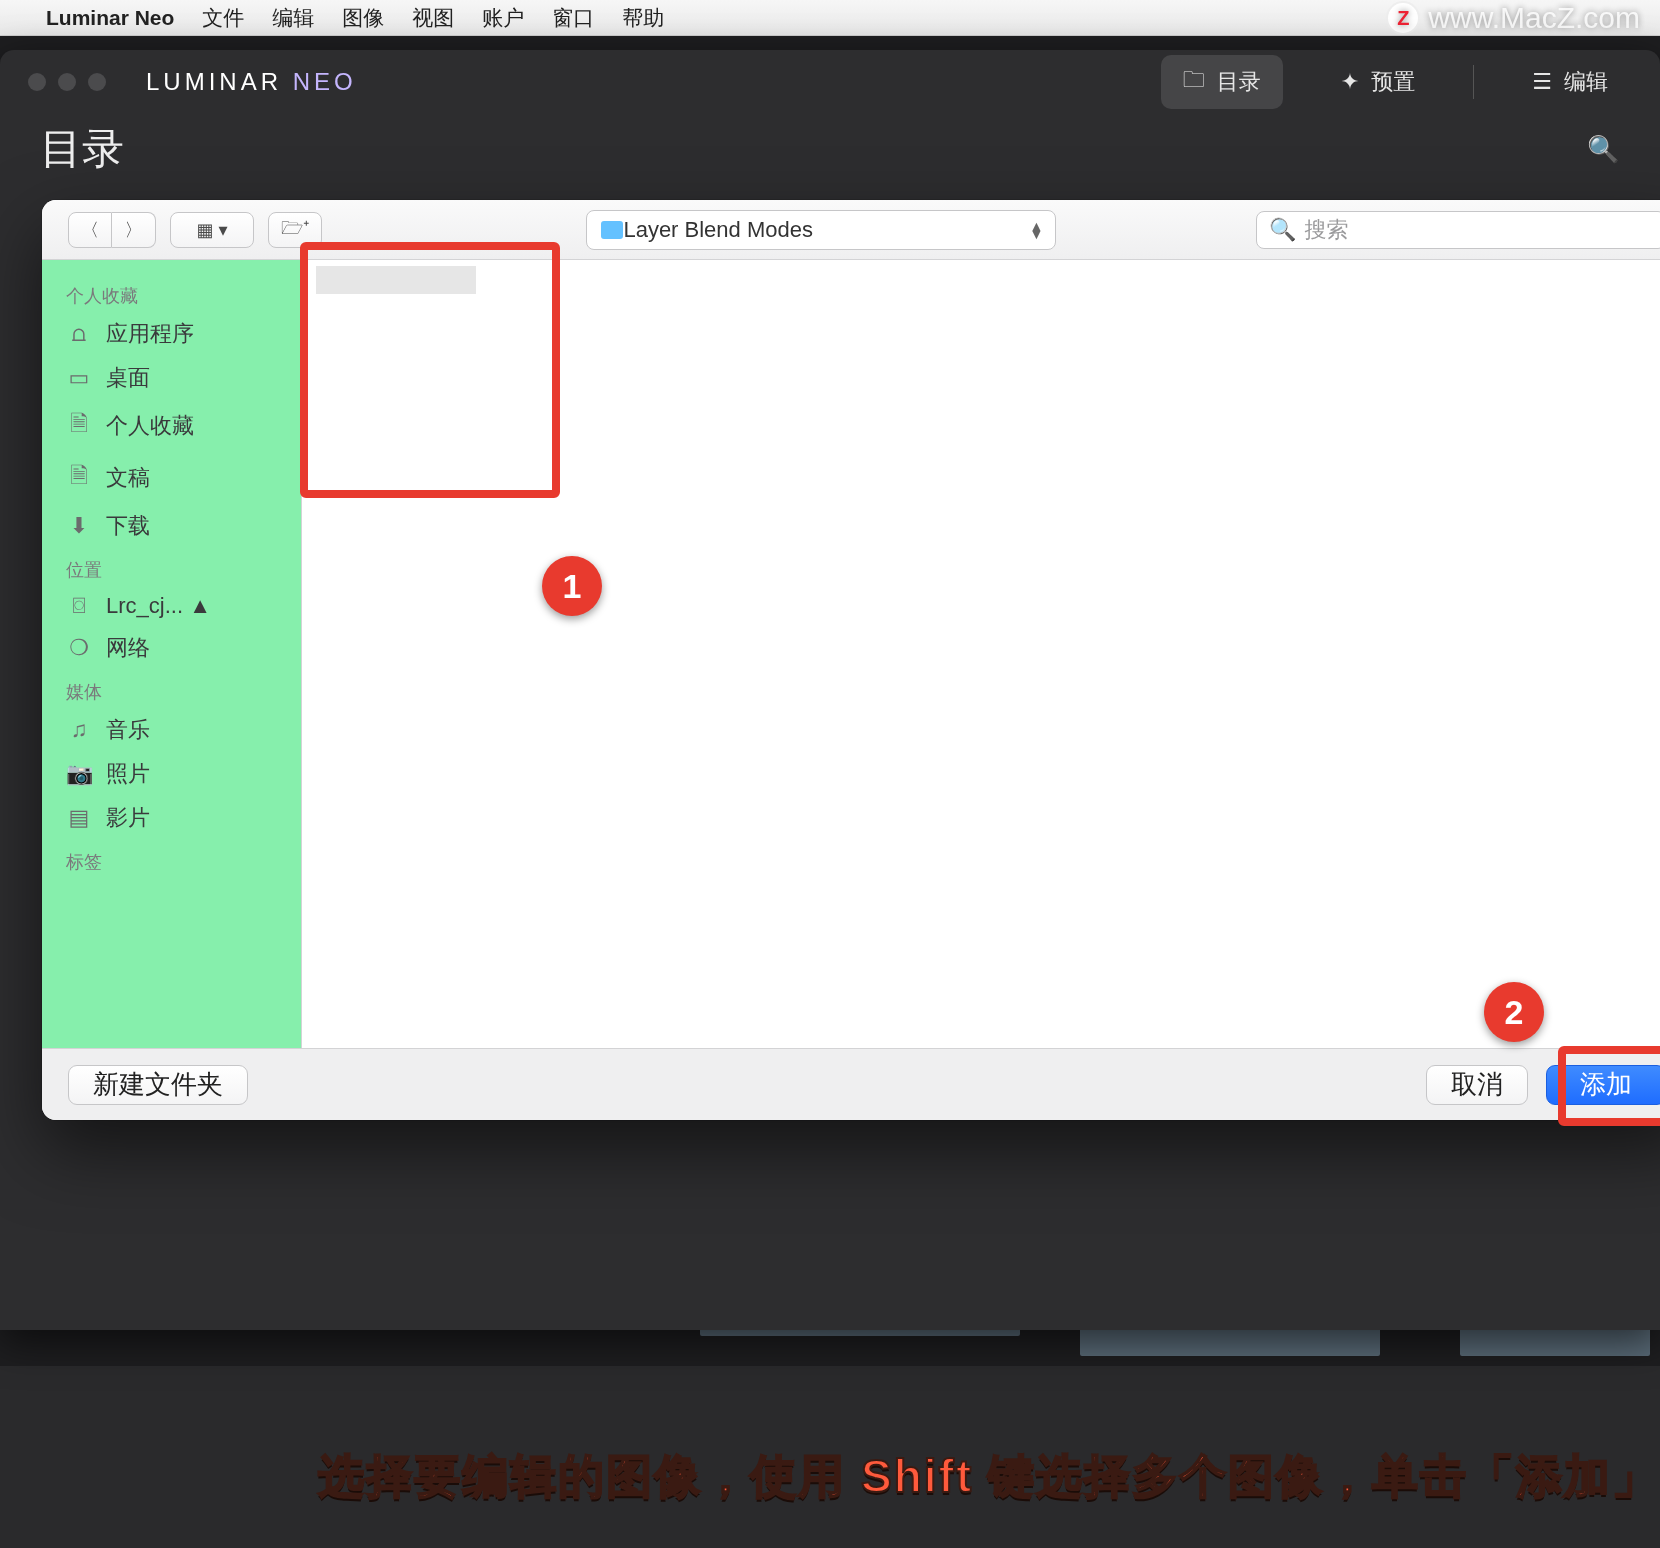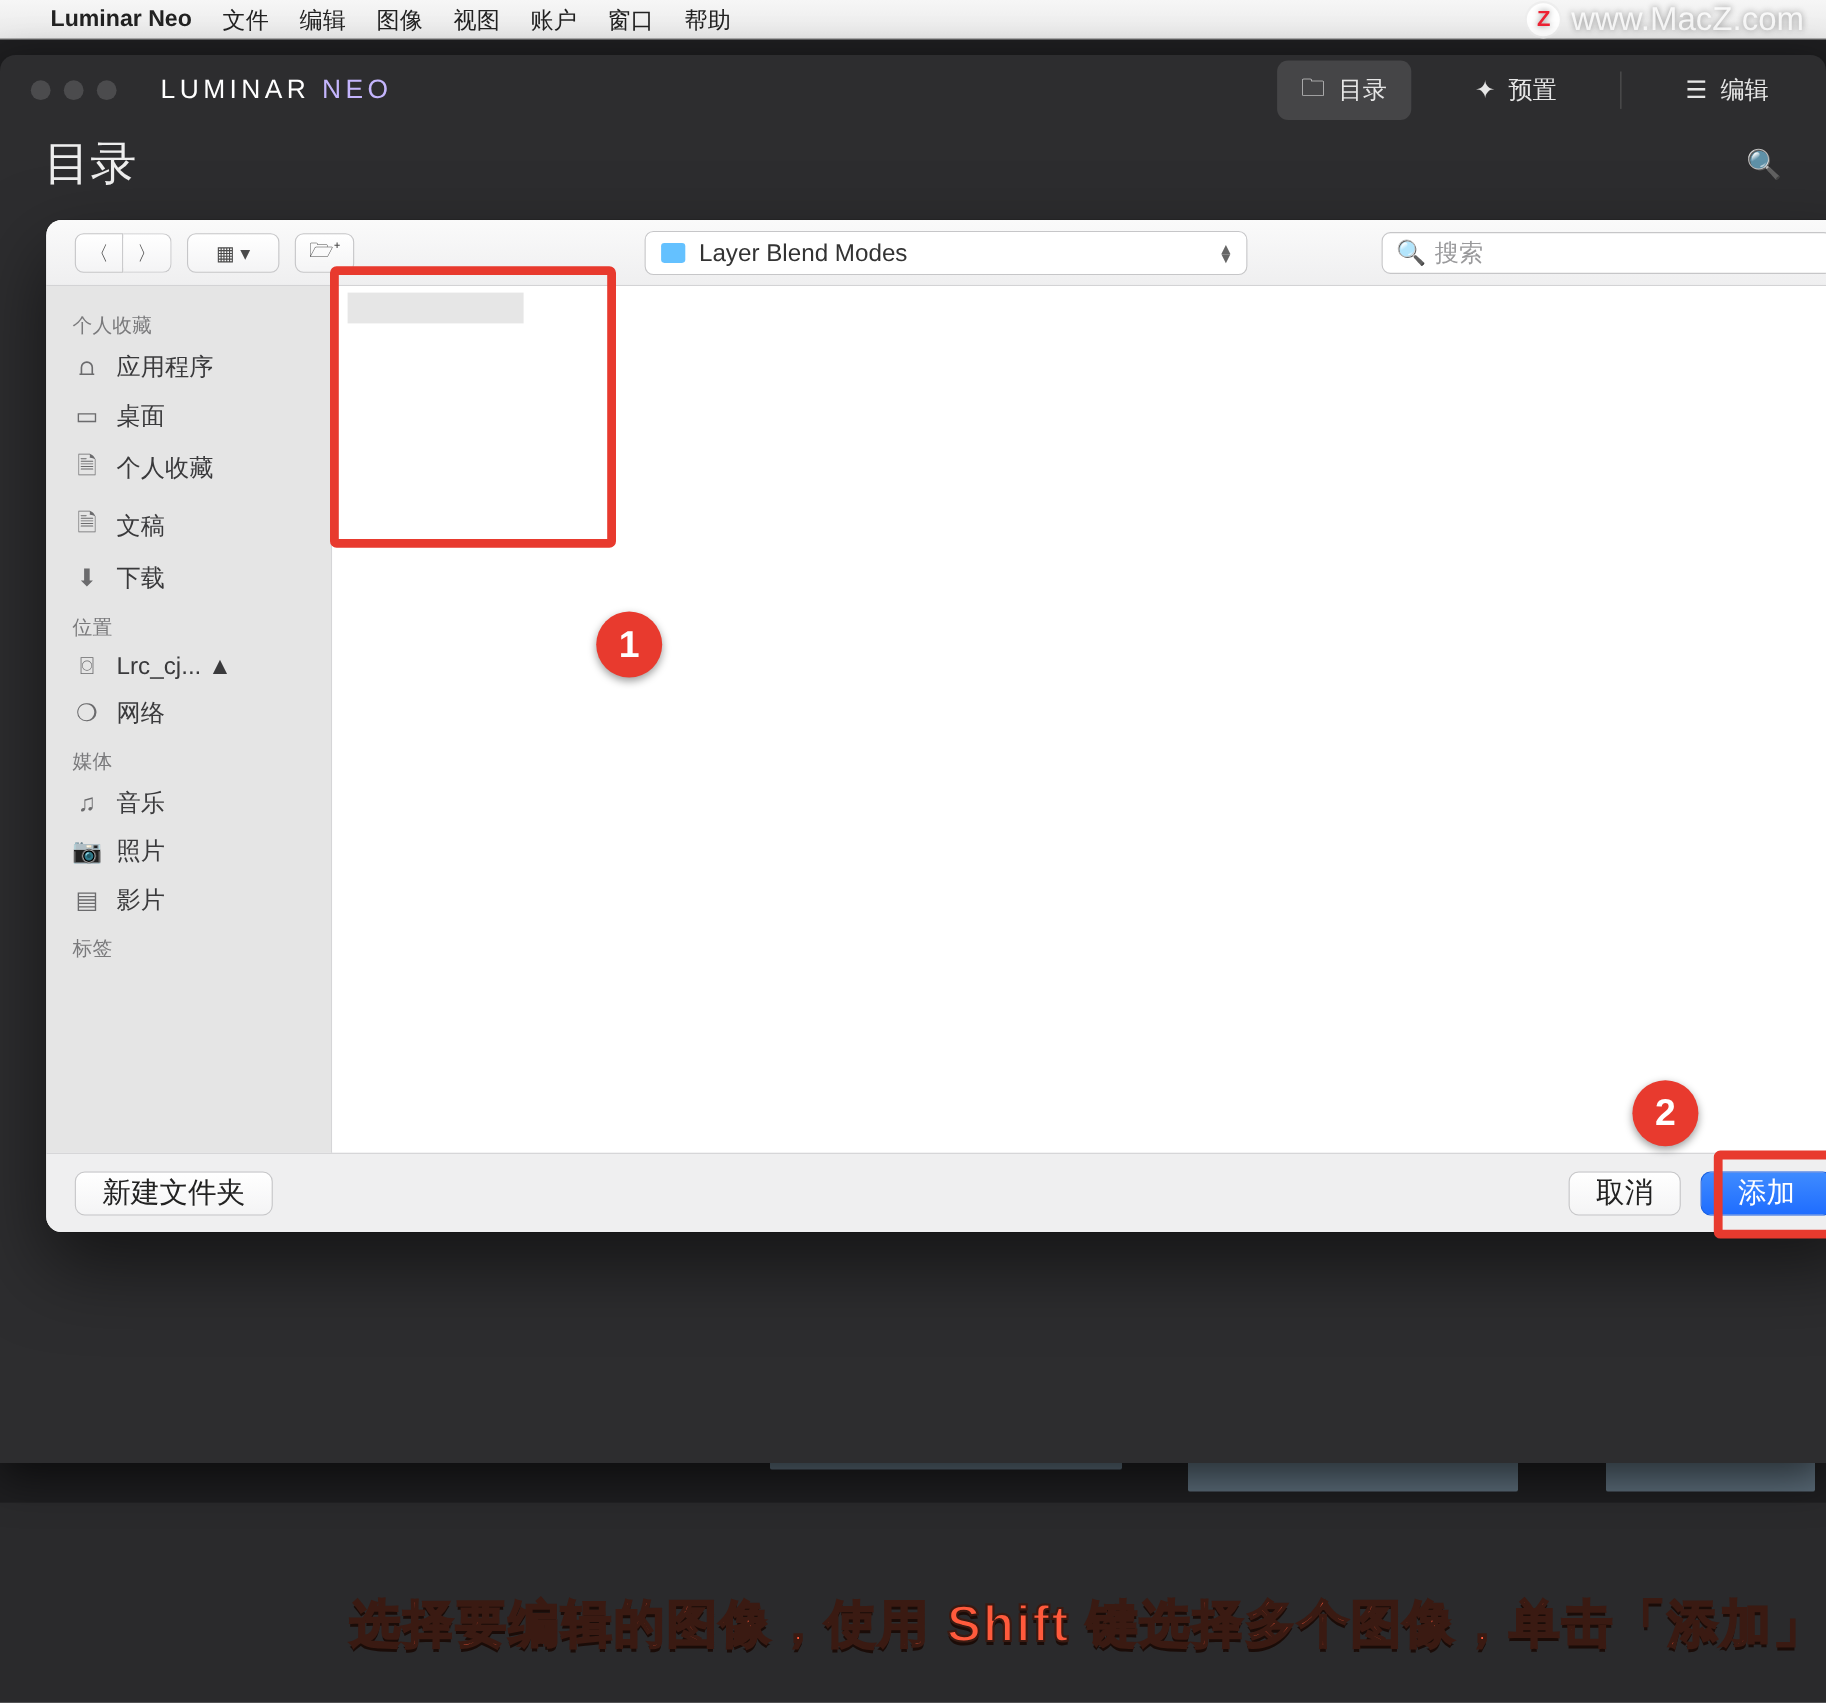--- a/index.html
+++ b/index.html
@@ -37,27 +37,27 @@
   .appsubbar .spacer { flex: 1; }
   .appsubbar .searchico { color:#8a8a8a; font-size: 26px; }
 
   
   .dialog { position: absolute; left: 42px; top: 200px; width: 1650px; height: 920px; background: #fff; border-radius: 14px; box-shadow: 0 30px 70px rgba(0,0,0,.55), 0 0 0 1px rgba(0,0,0,.12); overflow: hidden; }
   .dlg-toolbar { height: 60px; background: linear-gradient(#fafafa,#efeff0); border-bottom: 1px solid #d3d3d5; display:flex; align-items:center; padding: 0 26px; gap: 14px; }
   .tb-group { display:flex; gap:0; }
   .tb-btn { height: 36px; min-width: 44px; padding: 0 12px; border:1px solid #c6c6c8; background: linear-gradient(#ffffff,#f4f4f5); border-radius: 8px; display:flex; align-items:center; justify-content:center; color:#4a4a4a; font-size: 18px; }
   .tb-group .tb-btn:first-child { border-top-right-radius:0; border-bottom-right-radius:0; }
   .tb-group .tb-btn:last-child  { border-top-left-radius:0;  border-bottom-left-radius:0; border-left:0; }
-  .path-pop { flex:0 0 auto; margin-left: 250px; height:40px; width: 548px; border:1px solid #c6c6c8; border-radius: 8px; background:#fff; display:flex; align-items:center; padding: 0 14px; gap: 12px; font-size: 22px; color:#333; position:relative; }
+  .path-pop { flex:0 0 auto; margin-left: 250px; height:40px; width: 470px; border:1px solid #c6c6c8; border-radius: 8px; background:#fff; display:flex; align-items:center; padding: 0 14px; font-size: 22px; color:#333; position:relative; }
   .path-pop .foldsw { width:22px; height:18px; background:#64c1ff; border-radius:3px; position:relative; }
   .path-pop .updn { position:absolute; right:12px; color:#666; font-size:14px; line-height:8px; }
   .dlg-search { margin-left:auto; width: 410px; height:38px; border:1px solid #c6c6c8; border-radius:8px; background:#fff; display:flex; align-items:center; padding:0 12px; gap:8px; color:#9a9a9c; font-size:22px; }
 
   .dlg-body { position:absolute; top:60px; bottom:72px; left:0; right:0; display:flex; }
-  .dlg-sidebar { width: 260px; background:#e5e5e5; border-right:1px solid #d3d3d5; padding: 14px 0 0 0; overflow:hidden; color:#3a3a3c; }
+  .dlg-sidebar { width: 260px; background:#86efac; border-right:1px solid #d3d3d5; padding: 14px 0 0 0; overflow:hidden; color:#3a3a3c; }
   .sb-head { font-size:18px; color:#7a7a7c; padding: 10px 24px 4px; }
   .sb-item { display:flex; align-items:center; gap:14px; padding: 7px 24px; font-size:22px; }
   .sb-item .ico { width:26px; text-align:center; color:#6b6b6d; font-size:22px; }
 
   .dlg-content { flex:1; background:#fff; position:relative; padding: 10px 16px; }
   .blank-strip { position:absolute; left:14px; top:6px; width:160px; height:28px; background:#e6e6e6; }
   .file-card { position:absolute; left:30px; top:58px; width:210px; }
   .file-thumb-outer { width:170px; height:150px; margin:0 auto; background:#eceded; border-radius:6px; border:1px solid #dedede; display:flex; align-items:center; justify-content:center; }
   .file-thumb-inner { width:120px; height:84px; background:#fff; border:1px solid #cfcfcf; display:flex; align-items:center; justify-content:center; }
   .file-img { width:106px; height:70px; background: linear-gradient(#3b5bd3 0 45%, #c77 45% 70%, #a95 70%); }

